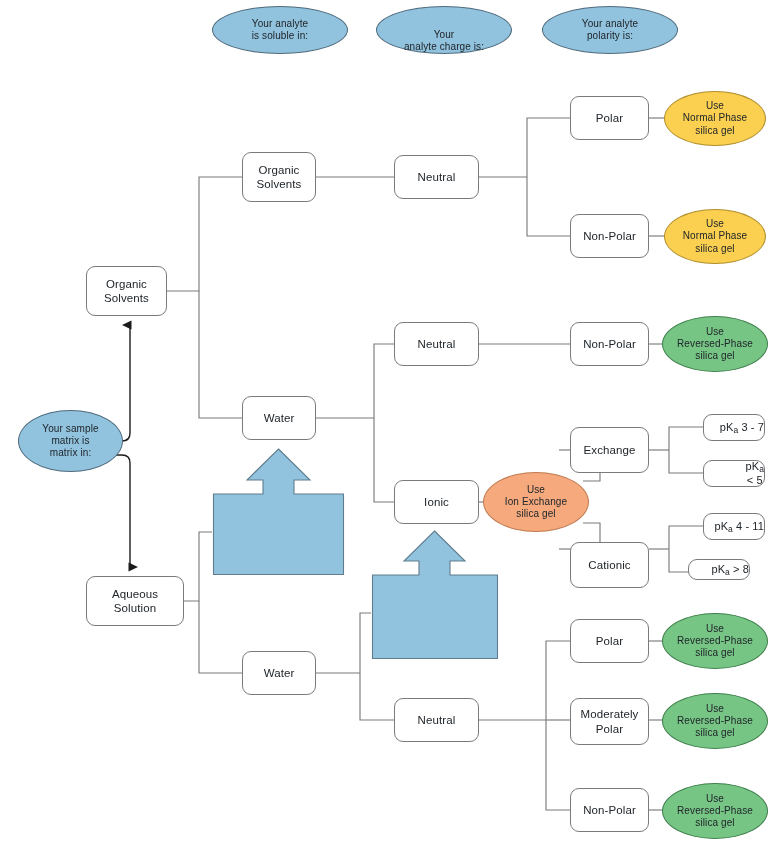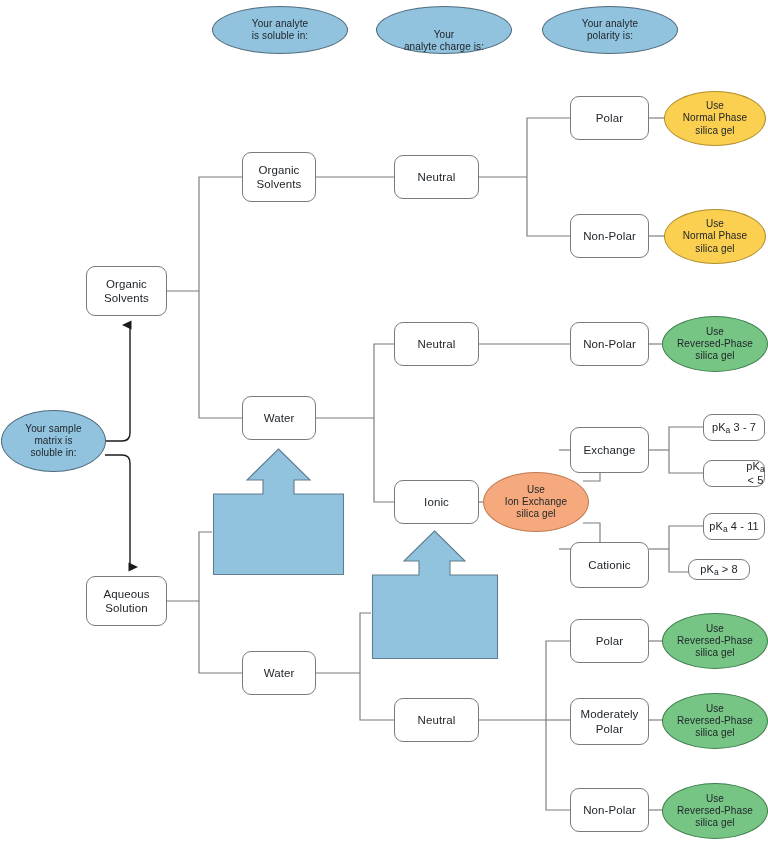--- a/index.html
+++ b/index.html
@@ -55,20 +55,21 @@
     font-size: 10px;
     z-index: 3;
   }
   .ellipse.blue   { background: #92c3de; border-color: #4f6b7d; }
   .ellipse.yellow { background: #fbcf4f; border-color: #b08f2c; }
   .ellipse.green  { background: #77c585; border-color: #3f7f4c; }
   .ellipse.orange { background: #f5a97c; border-color: #c07b51; }
   
   .pka {
     font-size: 11px;
+    justify-content: flex-end;
   }
   .pka sub {
     font-size: 8.5px;
     vertical-align: baseline;
     position: relative;
     top: 2px;
   }
   
   .callout {
     position: absolute;
@@ -183,36 +184,36 @@
     </div>
   </div>
 
   <div class="node ellipse blue" style="left:542px; top:6px; width:136px; height:48px;">
     <div class="hdr-text">
       <div>Your analyte</div>
       <div>polarity is:</div>
     </div>
   </div>
 
-  <div class="node ellipse blue" style="left:1px; top:410px; width:105px; height:62px;">
+  <div class="node ellipse blue" style="left:18px; top:410px; width:105px; height:62px;">
     <div class="node-text">
       <div>Your sample</div>
       <div>matrix is</div>
-      <div>soluble in:</div>
+      <div>matrix in:</div>
     </div>
   </div>
 
   <div class="node box" style="left:86px; top:266px; width:81px; height:50px;">
     <div class="node-text">
       <div>Organic</div>
       <div>Solvents</div>
     </div>
   </div>
 
-  <div class="node box" style="left:86px; top:576px; width:81px; height:50px;">
+  <div class="node box" style="left:86px; top:576px; width:98px; height:50px;">
     <div class="node-text">
       <div>Aqueous</div>
       <div>Solution</div>
     </div>
   </div>
 
   <div class="node box" style="left:242px; top:152px; width:74px; height:50px;">
     <div class="node-text">
       <div>Organic</div>
       <div>Solvents</div>

